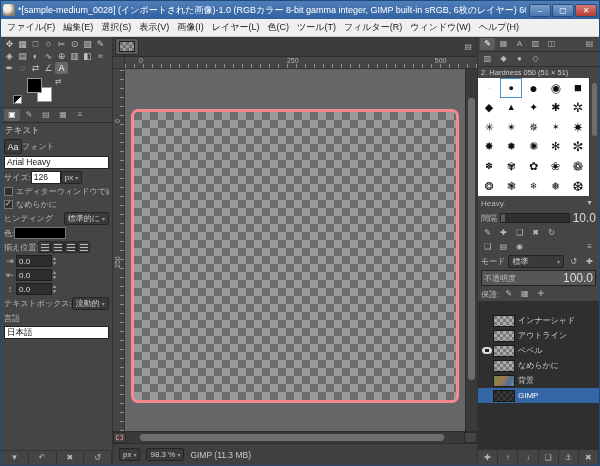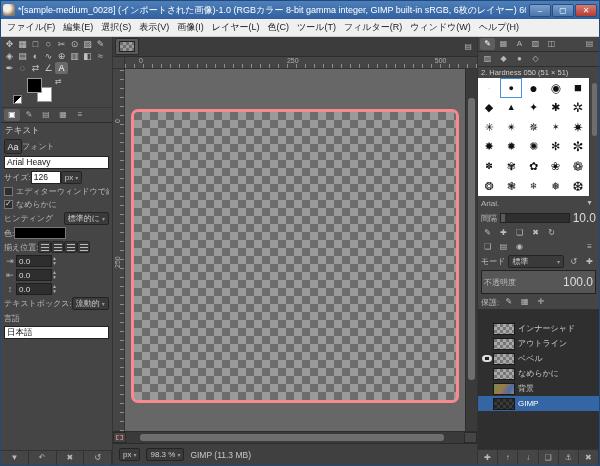--- a/index.html
+++ b/index.html
@@ -94,21 +94,21 @@
   .bcell:nth-child(5n) { font-size: 13px; } .bcell:nth-child(7n) { font-size: 9px; }
   .bcell.selected { outline: 1px solid #4a90d9; outline-offset: -1px; }
   .bscroll { flex: 0 0 10px; background: #454545; position: relative; border-left: 1px solid #333; }
   .bthumb { position: absolute; left: 2px; right: 2px; top: 4%; height: 45%; background: #6e6e6e; border-radius: 3px; }
   .rrow { display: flex; align-items: center; gap: 3px; padding: 1px 3px; min-height: 13px; }
   .rlabel { font-size: 8px; color: #b9b9b9; white-space: nowrap; }
   .slider { flex: 1; height: 10px; background: #2f2f2f; border: 1px solid #222; position: relative; }
   .slider .fill { position: absolute; left: 0; top: 0; bottom: 0; background: #5a5a5a; }
   .slval { font-size: 12px; color: #ddd; text-align: center; }
   .ib { min-width: 13px; height: 12px; font-size: 8px; line-height: 12px; text-align: center; color: #bdbdbd; }
-  .opbar { flex: 1; height: 24px; background: #2f2f2f; border: 1px solid #222; position: relative; display: flex; align-items: center; }
+  .opbar { flex: 1; height: 16px; background: #2f2f2f; border: 1px solid #222; position: relative; display: flex; align-items: center; }
   .opbar .fill { position: absolute; left: 0; top: 0; bottom: 0; background: #565656; }
   .opbar .rlabel { position: relative; padding-left: 2px; }
   .opbar .slval { position: absolute; right: 2px; }
   .layerlist { flex: 1; background: #2f2f2f; overflow: hidden; padding-top: 12px; }
   .lrow { display: flex; align-items: center; height: 15px; padding: 0 2px; }
   .lrow.selected { background: #3465a4; }
   .eyecell { flex: 0 0 13px; display: flex; align-items: center; justify-content: center; }
   .eye { width: 10px; height: 7px; border-radius: 50%/60%; background: radial-gradient(circle, #222 0 2px, #ddd 2px); }
   .lthumb { flex: 0 0 22px; width: 22px; height: 12px; border: 1px solid #191919; background: repeating-conic-gradient(#aaa 0 25%, #777 0 50%); background-size: 6px 6px; }
   .t-bg { background: linear-gradient(120deg, #6b8e4e, #a0784a 40%, #4a6da0 75%, #888); }
@@ -368,21 +368,21 @@
           <span class="bcell">❃</span>
           <span class="bcell">❄</span>
           <span class="bcell">❅</span>
           <span class="bcell">❆</span>
         </div>
         <div class="bscroll">
             <div class="bthumb"></div>
           </div>
       </div>
       <div class="rrow">
-        <span class="rlabel">Arial.</span>
+        <span class="rlabel">Heavy.</span>
         <span class="ib" style="margin-left:auto">▾</span>
       </div>
       <div class="rrow">
         <span class="rlabel">間隔</span>
         <span class="slider">
             <span class="fill" style="width:6%"></span>
           </span>
         <span class="slval">10.0</span>
       </div>
       <div class="rrow">

